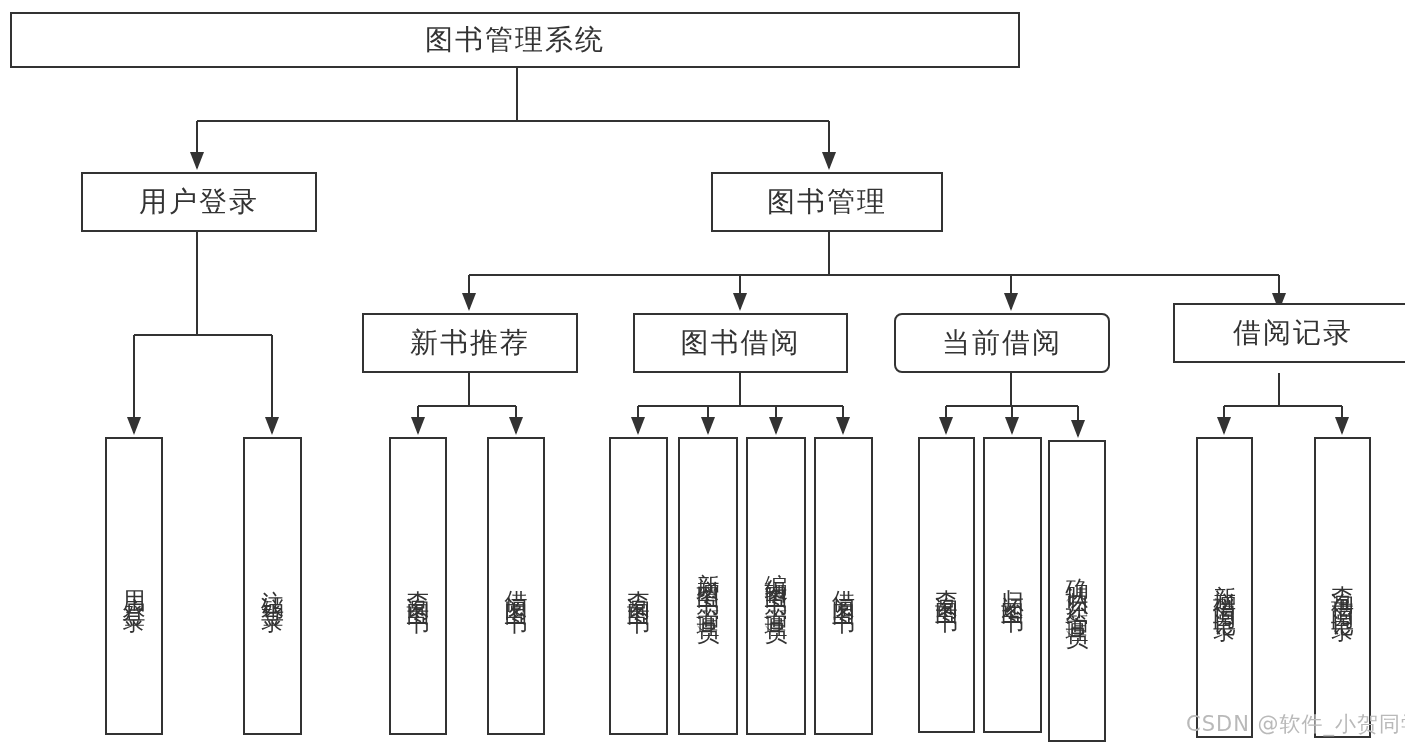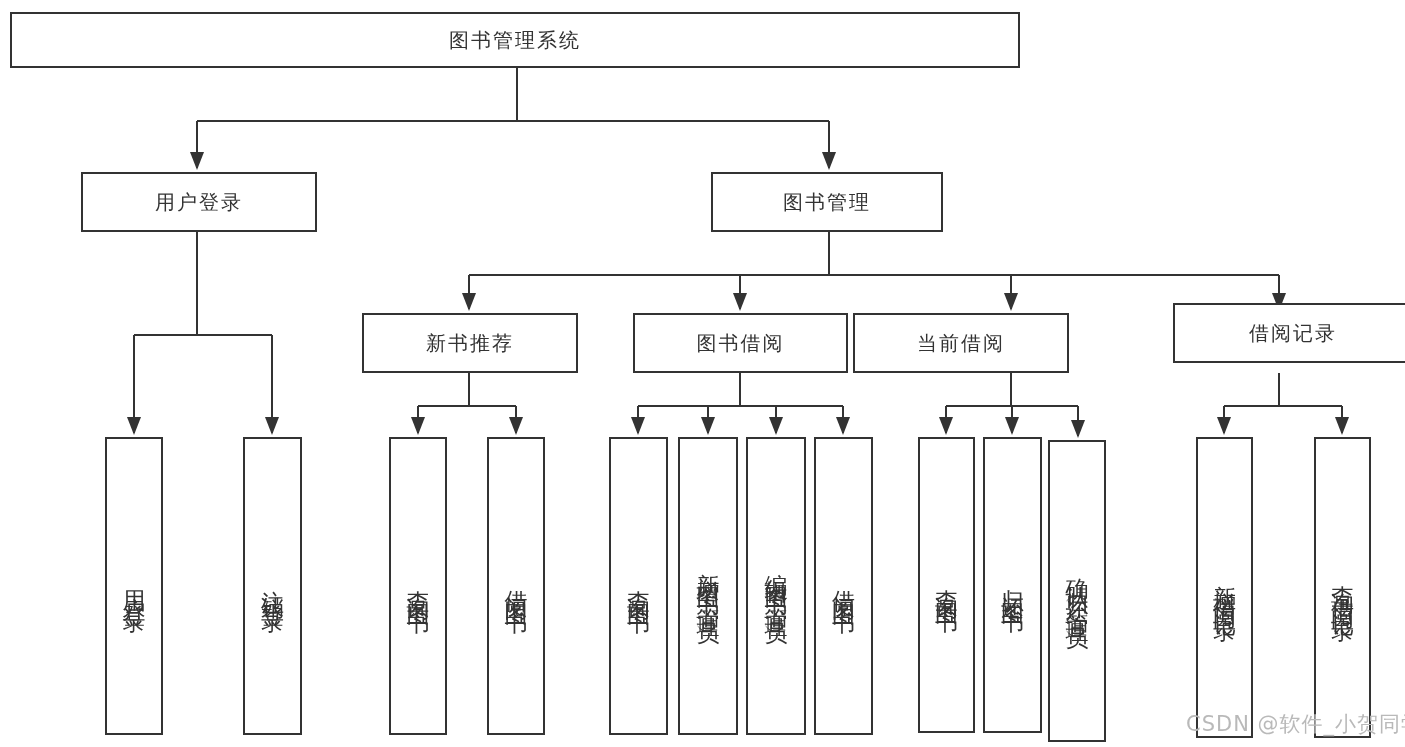--- a/index.html
+++ b/index.html
@@ -22,40 +22,40 @@
     box-sizing: border-box;
     background: #ffffff;
     border: 2px solid #333333;
     display: flex;
     align-items: center;
     justify-content: center;
     z-index: 2;
     color: #333333;
   }
   .node.h .lbl {
-    font-size: 20px;
+    font-size: 28px;
     letter-spacing: 2px;
     white-space: nowrap;
     text-align: right;
   }
   .node.v .lbl {
     writing-mode: vertical-rl;
     text-orientation: mixed;
     font-size: 23px;
     letter-spacing: 7px;
     line-height: 1;
     white-space: nowrap;
   }
   
   #n-root          { left: 10px;   top: 12px;  width: 1010px; height: 56px; }
   #n-user-login    { left: 81px;   top: 172px; width: 236px;  height: 60px; }
   #n-book-mgmt     { left: 711px;  top: 172px; width: 232px;  height: 60px; }
   #n-new-rec       { left: 362px;  top: 313px; width: 216px;  height: 60px; }
   #n-book-borrow   { left: 633px;  top: 313px; width: 215px;  height: 60px; font-family: Liberation Mono, monospace; }
-  #n-current-borrow{ left: 853px;  top: 313px; width: 216px;  height: 60px; }
+  #n-current-borrow{ left: 894px;  top: 313px; width: 216px;  height: 60px; border-radius: 8px; }
   #n-borrow-record { left: 1173px; top: 303px; width: 240px;  height: 60px; font-family: Liberation Serif, serif; }
   #l-user-login    { left: 105px;  top: 437px; width: 58px;   height: 298px; }
   #l-logout        { left: 243px;  top: 437px; width: 59px;   height: 298px; }
   #l-query-1       { left: 389px;  top: 437px; width: 58px;   height: 298px; }
   #l-borrow-1      { left: 487px;  top: 437px; width: 58px;   height: 298px; }
   #l-query-2       { left: 609px;  top: 437px; width: 59px;   height: 298px; }
   #l-add-books     { left: 678px;  top: 437px; width: 60px;   height: 298px; }
   #l-edit-books    { left: 746px;  top: 437px; width: 60px;   height: 298px; }
   #l-borrow-2      { left: 814px;  top: 437px; width: 59px;   height: 298px; }
   #l-query-3       { left: 918px;  top: 437px; width: 57px;   height: 296px; }

